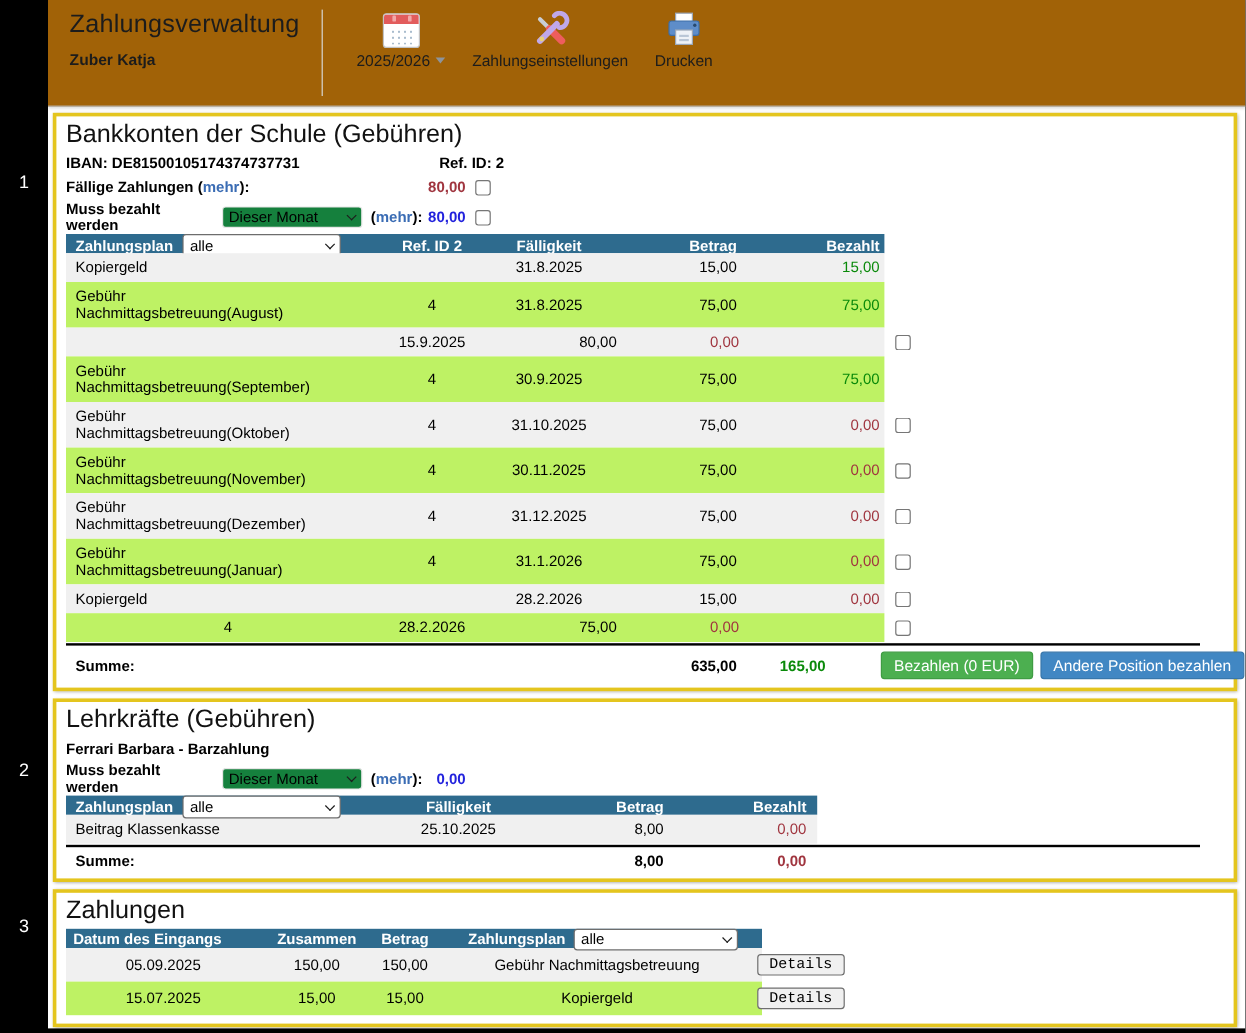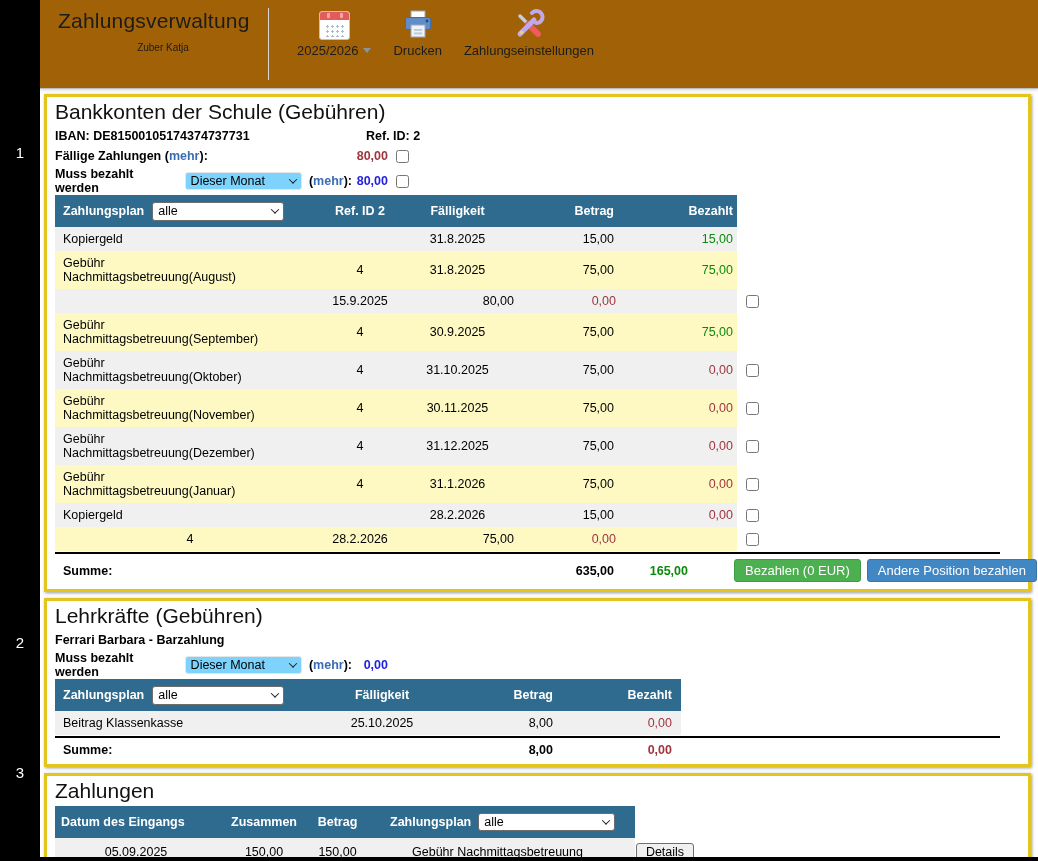--- a/index.html
+++ b/index.html
@@ -14,21 +14,21 @@
   .marker.m1 { top:144px; } .marker.m2 { top:634px; } .marker.m3 { top:764px; }
   .bottombar { position:absolute; left:0; bottom:0; width:1038px; height:4px; background:#000; z-index:4; }
 
   .content { margin-left:40px; width:998px; }
 
   
   .apph { height:89px; background:#a16207; border-bottom:1px solid #bdbdbd; box-shadow:0 1px 3px rgba(0,0,0,.18);
           display:flex; align-items:stretch; }
   .titleblock { width:228px; padding:9px 0 0 18px; }
   .apptitle { font-size:21px; color:#1c1c1c; letter-spacing:.2px; }
-  .appsub { font-size:10px; font-weight:normal; color:#1c1c1c; margin-top:9px;text-align:center; }
+  .appsub { font-size:13px; font-weight:bold; color:#1c1c1c; margin-top:9px; }
   .vdivider { width:1px; background:#d8d7d4; margin:8px 0; }
   .toolbar { display:flex; gap:22px; padding:7px 0 0 28px; }
   .tool { display:flex; flex-direction:column; align-items:center; font-size:13px; color:#1c1c1c; cursor:default; }
   .tool .ico { height:36px; display:flex; align-items:center; justify-content:center; }
   .yearline { display:flex; align-items:center; gap:5px; }
   .tri-down { width:0; height:0; border:4px solid transparent; border-top:5px solid #8d949c; margin-top:4px; }
 
   
   .cal { width:31px; height:29px; background:#fff; border:1px solid #c3c3c3; border-radius:3px; position:relative; overflow:hidden; }
   .cal .band { position:absolute; top:0; left:0; right:0; height:8px; background:#e25c5c; }
@@ -47,61 +47,61 @@
   .refcell { grid-column:2/4; padding-left:14px; white-space:nowrap; }
   .v-right { justify-content:flex-end; }
   .mehr { color:var(--link_blue); cursor:pointer; }
   .val-red { color:var(--unpaid_red); } .val-blue { color:var(--value_blue); }
   input.cbx { width:13px; height:13px; margin:0 0 0 8px; accent-color:#fff; }
 
   
   .sel { display:inline-flex; align-items:center; justify-content:space-between; background:#fff; color:#000;
          border:1px solid #6d6d6d; border-radius:3px; height:19px; width:132px; padding:0 5px 0 5px;
          font-size:12.5px; font-weight:400; cursor:pointer; }
-  .sel.flat { background:#7dd3fc; border:1px solid #e6e6e6; width:120px; height:18px;text-align:center; }
+  .sel.flat { background:#15803d; border:1px solid #e6e6e6; width:120px; height:18px;text-align:center; }
   .sel.wide { width:160px; height:18px; }
   .chv { width:6px; height:6px; border-right:1.8px solid #1d1d1d; border-bottom:1.8px solid #1d1d1d;
          transform:rotate(45deg) translate(-1px,-1px); flex:none; }
   .selwrap { display:flex; align-items:center; gap:7px; }
 
   
   .grid { display:grid; align-items:center; }
   .g1 { grid-template-columns:270px 70px 125px 100px 117px; width:682px; }
   .g2 { grid-template-columns:242px 170px 92px 122px; width:626px; }
   .g3 { grid-template-columns:162px 62px 53px 235px 68px; width:580px;gap:16px; }
-  .thead { background:var(--accent_header); color:#fff; font-weight:bold; font-size:12.5px; height:32px; }
+  .thead { background:var(--accent_header); color:#fff; font-weight:bold; font-size:12.5px; height:16px; }
   .thead .cell { display:flex; align-items:center; }
   .hfirst { padding-left:8px; gap:8px; }
   .c-left   { padding-left:8px; text-align:left; }
   .c-center { text-align:center; justify-content:center; }
   .c-right  { text-align:right; justify-content:flex-end; padding-right:6px; }
   .c-paidcol{ text-align:right; justify-content:flex-end; padding-right:4px; }
   .c-paidcol2{ text-align:right; justify-content:flex-end; padding-right:9px; }
 
   .rowline { display:flex; align-items:center; }
   .trow { font-size:12.5px; padding:5px 0; line-height:14px; }
   .trow2 { padding:4px 0; }
   .odd .stripe, .odd.stripe { background:#f0f0f0; }
-  .even .stripe, .even.stripe { background:#fef9c3; }
+  .even .stripe, .even.stripe { background:#bef264; }
   .nm { max-width:218px; padding-left:8px; }
   .cbxcol { width:30px; display:flex; justify-content:center; }
   .paid { color:var(--paid_green); } .unpaid { color:var(--unpaid_red); }
 
   .sumrow { border-top:2px solid #000; font-weight:bold; font-size:12.5px; margin-top:1px; }
   .sumflex { display:flex; align-items:center; padding-top:5px; }
   .g1s { grid-template-columns:465px 100px 68px; width:633px; }
   .g2s { grid-template-columns:412px 92px 122px; width:626px; }
   .sumlabel { padding-left:8px; }
   .sumbtns { display:flex; gap:6px; margin-left:46px; }
   .btn { border-radius:3px; color:#fff; font-size:13px; font-weight:400; padding:3px 10px; border:1px solid; cursor:pointer;
          font-family:inherit; white-space:nowrap; }
   .btn.green { background:var(--btn_green); border-color:#3f9c43; }
   .btn.blue  { background:var(--btn_blue); border-color:#3877ab; }
   .dtl { background:#f0f0f0; border:1px solid #6f6f6f; border-radius:3px; font-size:12.5px; padding:1px 9px; cursor:pointer;
-         font-family:Liberation Sans, sans-serif; color:#000; }
+         font-family:Liberation Mono, monospace; color:#000; }
 
   .s2 .trow, .s3 .trow { padding:5px 0; }
 
   
   .icosvg { display:block; }
 </style>
 </head>
 <body>
 
 <div class="page">
@@ -127,45 +127,45 @@
                 <div class="band"></div>
                 <div class="tab" style="left:7px"></div>
                 <div class="tab" style="left:20px"></div>
                 <div class="dots"></div>
               </div>
           </div>
           <div class="yearline">
             <span>2025/2026</span>
             <span class="tri-down"></span>
           </div>
+        </div>
+        <div class="tool">
+          <div class="ico">
+            <svg class="icosvg" width="32" height="32" viewBox="0 0 32 32">
+              <line x1="7" y1="7" x2="15" y2="15" stroke="#c9ced6" stroke-width="3.4" stroke-linecap="round"></line>
+              <line x1="15" y1="15" x2="25" y2="25" stroke="#ee5d5d" stroke-width="6" stroke-linecap="round"></line>
+              <line x1="7" y1="25" x2="21" y2="11" stroke="#c0a8ea" stroke-width="5" stroke-linecap="round"></line>
+              <path d="M19 4 a6 6 0 1 1 4 10" fill="none" stroke="#c0a8ea" stroke-width="4" stroke-linecap="round"></path>
+              <circle cx="8.5" cy="23.5" r="2" fill="#e8d27a"></circle>
+            </svg>
+          </div>
+          <div>Zahlungseinstellungen</div>
         </div>
         <div class="tool">
           <div class="ico">
             <svg class="icosvg" width="32" height="32" viewBox="0 0 32 32">
               <rect x="9" y="2" width="14" height="9" fill="#ffffff" stroke="#9aa7b8"></rect>
               <rect x="3.5" y="8.5" width="25" height="12" rx="2" fill="#5e8dc9" stroke="#3c6ea8"></rect>
               <circle cx="25" cy="12" r="1.4" fill="#27496f"></circle>
               <rect x="9" y="16" width="14" height="12" fill="#eef2f7" stroke="#9aa7b8"></rect>
               <rect x="12" y="20" width="8" height="1.8" fill="#b9c6d6"></rect>
               <rect x="12" y="23.5" width="8" height="1.8" fill="#b9c6d6"></rect>
             </svg>
           </div>
           <div>Drucken</div>
-        </div>
-        <div class="tool">
-          <div class="ico">
-            <svg class="icosvg" width="32" height="32" viewBox="0 0 32 32">
-              <line x1="7" y1="7" x2="15" y2="15" stroke="#c9ced6" stroke-width="3.4" stroke-linecap="round"></line>
-              <line x1="15" y1="15" x2="25" y2="25" stroke="#ee5d5d" stroke-width="6" stroke-linecap="round"></line>
-              <line x1="7" y1="25" x2="21" y2="11" stroke="#c0a8ea" stroke-width="5" stroke-linecap="round"></line>
-              <path d="M19 4 a6 6 0 1 1 4 10" fill="none" stroke="#c0a8ea" stroke-width="4" stroke-linecap="round"></path>
-              <circle cx="8.5" cy="23.5" r="2" fill="#e8d27a"></circle>
-            </svg>
-          </div>
-          <div>Zahlungseinstellungen</div>
         </div>
       </div>
     </div>
 
     <div class="panel s1">
       <h2>Bankkonten der Schule (Gebühren)</h2>
 
       <div class="infogrid">
         <div>IBAN: DE81500105174374737731</div>
         <div class="refcell">Ref. ID: 2</div>

